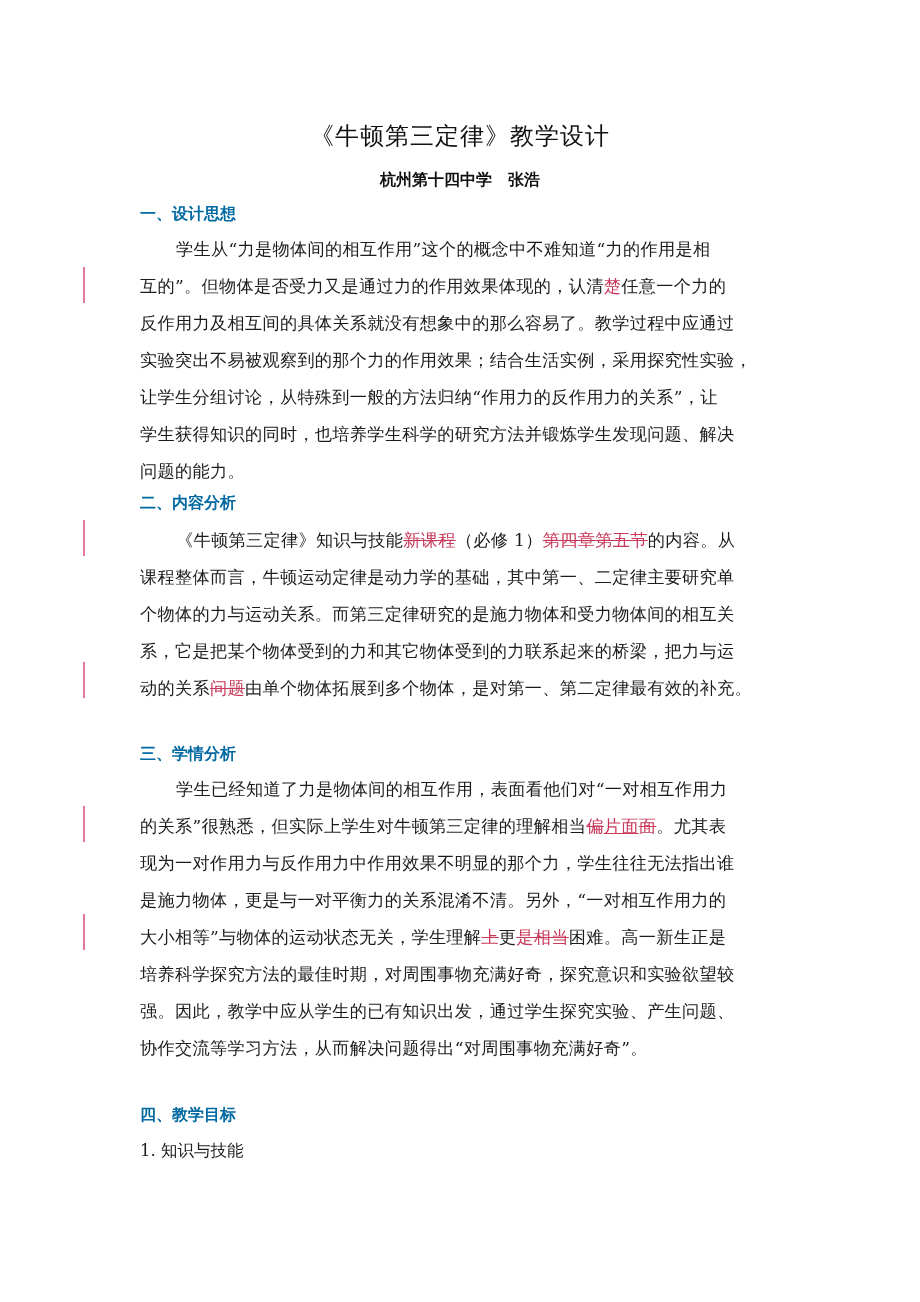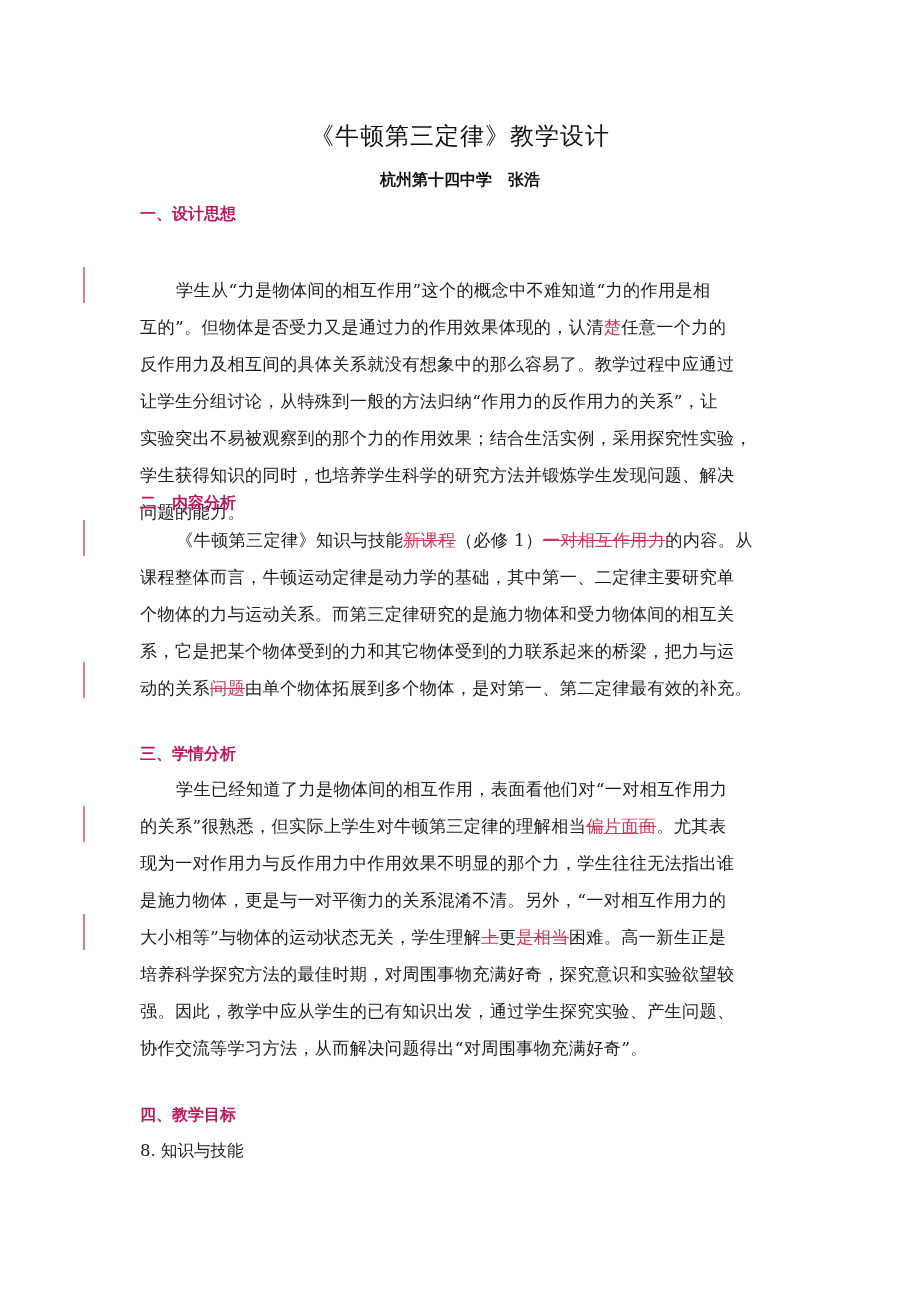--- a/index.html
+++ b/index.html
@@ -4,72 +4,72 @@
 <style>
   html, body { margin:0; padding:0; background:#ffffff; }
   body { width:920px; height:1302px; position:relative; overflow:hidden;
          font-family:"DejaVu Serif", "Liberation Serif", serif; color:#1a1a1a; }
   .page { position:absolute; left:0; top:0; width:920px; height:1302px; }
   .title { position:absolute; left:0; width:920px; top:120px; text-align:center;
            font-size:24px; letter-spacing:1px; color:#111; }
   .subtitle { position:absolute; left:0; width:920px; top:170px; text-align:center;
               font-size:16px; font-weight:bold; font-family:Liberation Sans, sans-serif; color:#111; }
   .heading { position:absolute; left:140px; font-size:16px; font-weight:bold;
-             font-family:"DejaVu Sans", sans-serif; color:#be185d; }
+             font-family:"DejaVu Sans", sans-serif; color:#0369a1; }
   .para { position:absolute; left:140px; width:640px; font-size:17.2px; line-height:37px;
           text-indent:36px; text-align:justify; color:#1c1c1c; letter-spacing:0.3px; }
   .line { display:block; white-space:nowrap; text-indent:0; }
   .line.first { padding-left:36px; }
   .del { color:#c8385a; text-decoration:line-through; text-decoration-color:#c8385a; }
   .ins { color:#c8385a; text-decoration:underline; text-decoration-color:#c8385a; }
   .insplain { color:#c8385a; }
   .bar { position:absolute; left:83px; width:2px; background:#e07a96; }
   .subhead { position:absolute; left:140px; font-size:16.5px; color:#1c1c1c; }
 </style>
 </head>
 <body>
 
 <div class="page">
 
   <div class="title">《牛顿第三定律》教学设计</div>
   <div class="subtitle">杭州第十四中学　张浩</div>
 
   <div class="heading" style="top:204px;">一、设计思想</div>
-  <div class="para" style="top:231px;margin-top:41px;">
+  <div class="para" style="top:231px;">
       <span class="line first"><span>学生从“力是物体间的相互作用”这个的概念中不难知道“力的作用是相</span></span>
       <span class="line"><span>互的”。但物体是否受力又是通过力的作用效果体现的，认清</span><span class="insplain">楚</span><span>任意一个力的</span></span>
       <span class="line"><span>反作用力及相互间的具体关系就没有想象中的那么容易了。教学过程中应通过</span></span>
+      <span class="line"><span>实验突出不易被观察到的那个力的作用效果；结合生活实例，采用探究性实验，</span></span>
       <span class="line"><span>让学生分组讨论，从特殊到一般的方法归纳“作用力的反作用力的关系”，让</span></span>
-      <span class="line"><span>实验突出不易被观察到的那个力的作用效果；结合生活实例，采用探究性实验，</span></span>
       <span class="line"><span>学生获得知识的同时，也培养学生科学的研究方法并锻炼学生发现问题、解决</span></span>
       <span class="line"><span>问题的能力。</span></span>
     </div>
 
   <div class="heading" style="top:493px;">二、内容分析</div>
   <div class="para" style="top:522px;">
-      <span class="line first"><span>《牛顿第三定律》知识与技能</span><span class="del">新课程</span><span>（必修 1）</span><span class="del">一对相互作用力</span><span>的内容。从</span></span>
+      <span class="line first"><span>《牛顿第三定律》知识与技能</span><span class="del">新课程</span><span>（必修 1）</span><span class="del">第四章第五节</span><span>的内容。从</span></span>
       <span class="line"><span>课程整体而言，牛顿运动定律是动力学的基础，其中第一、二定律主要研究单</span></span>
       <span class="line"><span>个物体的力与运动关系。而第三定律研究的是施力物体和受力物体间的相互关</span></span>
       <span class="line"><span>系，它是把某个物体受到的力和其它物体受到的力联系起来的桥梁，把力与运</span></span>
       <span class="line"><span>动的关系</span><span class="del">问题</span><span>由单个物体拓展到多个物体，是对第一、第二定律最有效的补充。</span></span>
     </div>
 
   <div class="heading" style="top:744px;">三、学情分析</div>
   <div class="para" style="top:771px;">
       <span class="line first"><span>学生已经知道了力是物体间的相互作用，表面看他们对“一对相互作用力</span></span>
       <span class="line"><span>的关系”很熟悉，但实际上学生对牛顿第三定律的理解相当</span><span class="del">偏</span><span class="ins">片面</span><span class="del">面</span><span>。尤其表</span></span>
       <span class="line"><span>现为一对作用力与反作用力中作用效果不明显的那个力，学生往往无法指出谁</span></span>
       <span class="line"><span>是施力物体，更是与一对平衡力的关系混淆不清。另外，“一对相互作用力的</span></span>
       <span class="line"><span>大小相等”与物体的运动状态无关，学生理解</span><span class="del">上</span><span>更</span><span class="del">是相当</span><span>困难。高一新生正是</span></span>
       <span class="line"><span>培养科学探究方法的最佳时期，对周围事物充满好奇，探究意识和实验欲望较</span></span>
       <span class="line"><span>强。因此，教学中应从学生的已有知识出发，通过学生探究实验、产生问题、</span></span>
       <span class="line"><span>协作交流等学习方法，从而解决问题得出“对周围事物充满好奇”。</span></span>
     </div>
 
   <div class="heading" style="top:1105px;">四、教学目标</div>
-  <div class="subhead" style="top:1140px;">8. 知识与技能</div>
+  <div class="subhead" style="top:1140px;">1. 知识与技能</div>
 
   <div class="bar" style="top:267px;height:36px;"></div>
   <div class="bar" style="top:520px;height:36px;"></div>
   <div class="bar" style="top:662px;height:36px;"></div>
   <div class="bar" style="top:806px;height:36px;"></div>
   <div class="bar" style="top:914px;height:36px;"></div>
 </div>
 
 </body></html>

